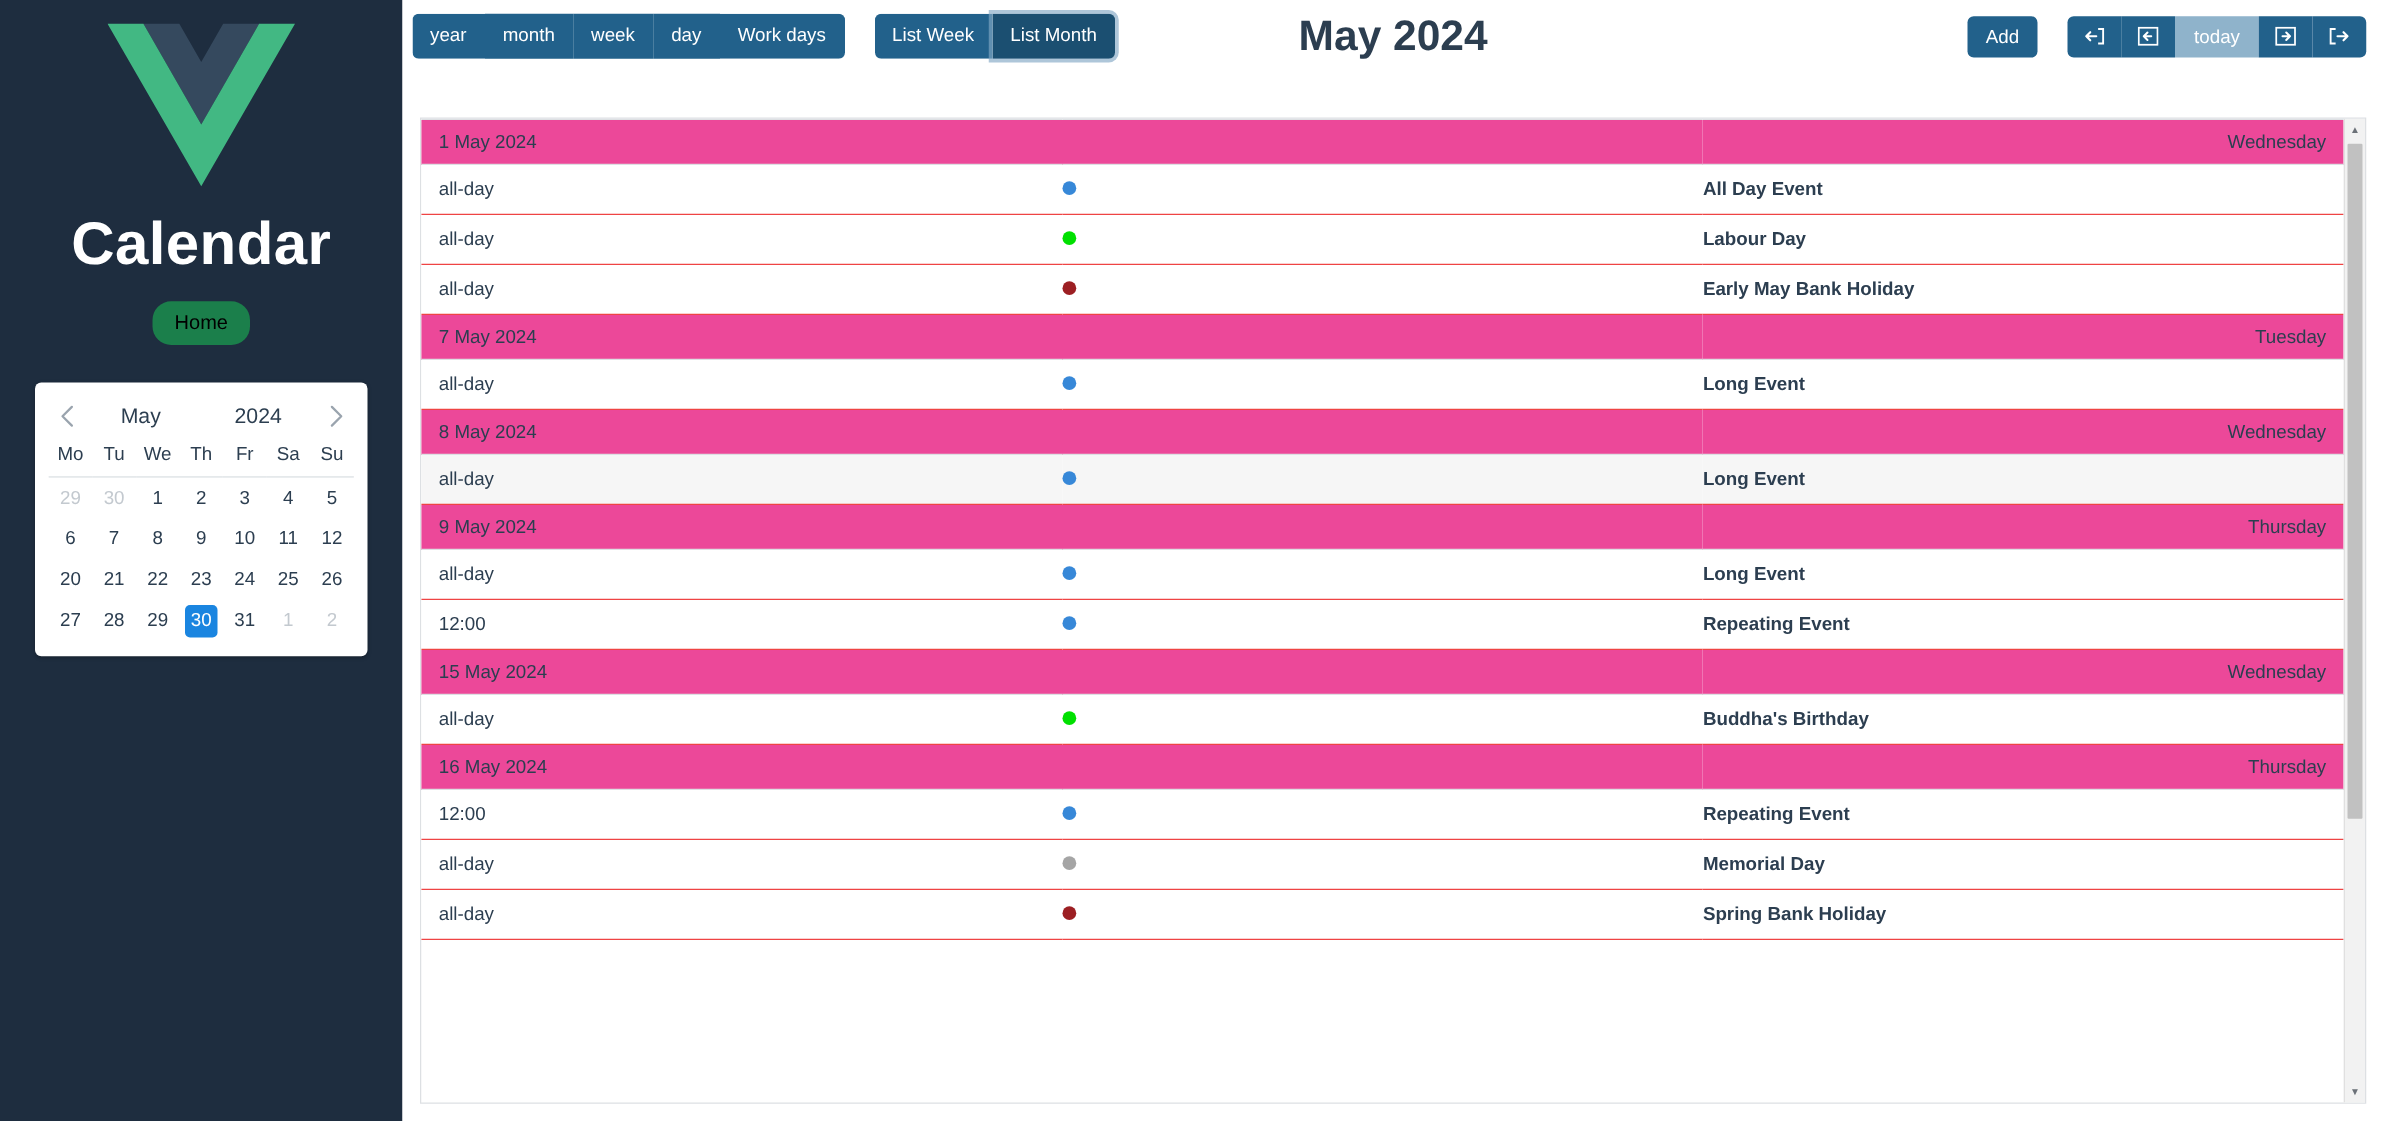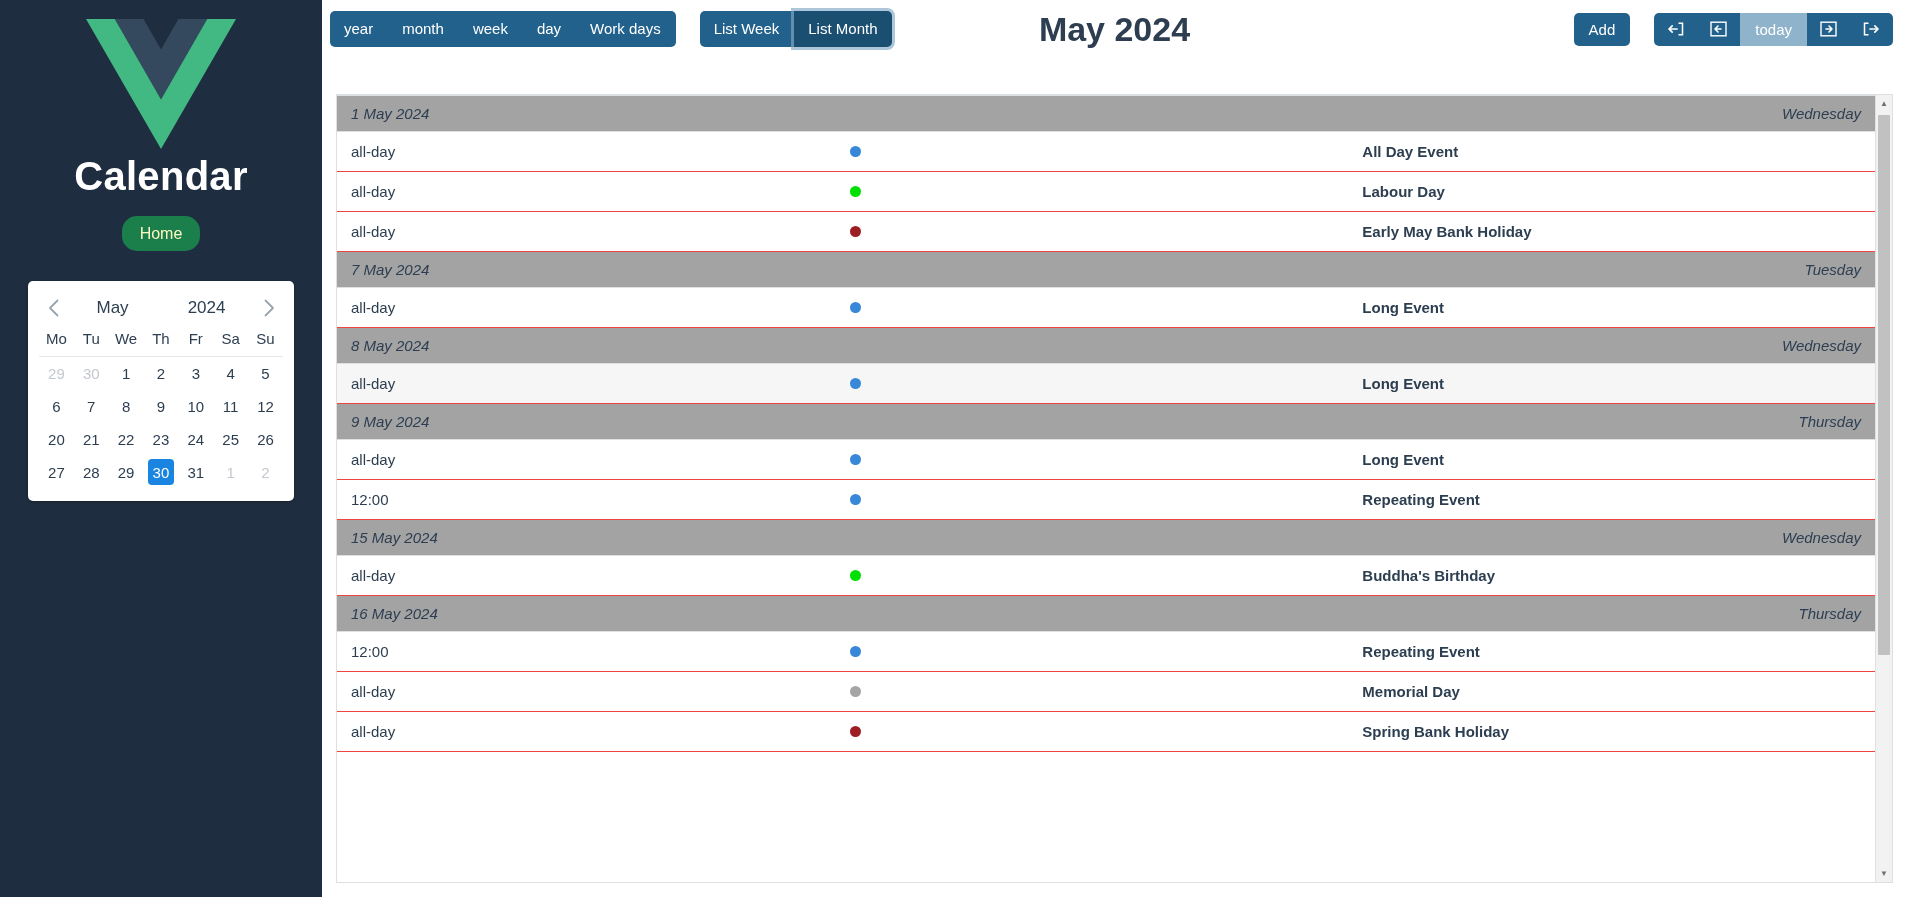--- a/index.html
+++ b/index.html
@@ -19,30 +19,30 @@
     background: #1e2d3f;
     height: 897px;
     padding-top: 18px;
     display: flex;
     flex-direction: column;
     align-items: center;
   }
   .vue-logo { width: 150px; height: 132px; display: block; }
   .app-title {
     color: #ffffff;
-    font-size: 40px;
+    font-size: 48px;
     font-weight: 700;
     letter-spacing: .3px;
-    margin: 4px 0 0 0;
+    margin: 20px 0 0 0;
     line-height: 1.1;
   }
   .home-btn {
     margin-top: 18px;
     background: #1b7f4b;
-    color: #fef9c3;
+    color: #000000;
     border: none;
     border-radius: 15px;
     font-size: 16px;
     font-family: "Liberation Sans", sans-serif;
     padding: 8px 18px;
     cursor: pointer;
     line-height: 1.2;
     text-align: center;
   }
 
@@ -206,27 +206,26 @@
     display: flex;
     overflow: hidden;
     position: relative;
   }
   .list-scroll {
     flex: 1 1 auto;
     overflow: hidden;
   }
   .list-table { width: 100%; border-collapse: collapse; table-layout: fixed; }
   tr.day-head td {
-    background: #a3a3a3;
+    background: #ec4899;
     border-top: 1px solid #dde0e3;
     border-bottom: 1px solid #dde0e3;
     padding: 9px 14px;
     font-size: 15px;
     color: #2c3e50;
-    font-style: italic;
   }
   tr.day-head td.dh-left { text-align: left; }
   tr.day-head td.dh-right { text-align: right; }
   tr.ev-row td {
     border-bottom: 1px solid #ef4444;
     padding: 11px 0;
     font-size: 15px;
     color: #2c3e50;
     background: #ffffff;
   }

